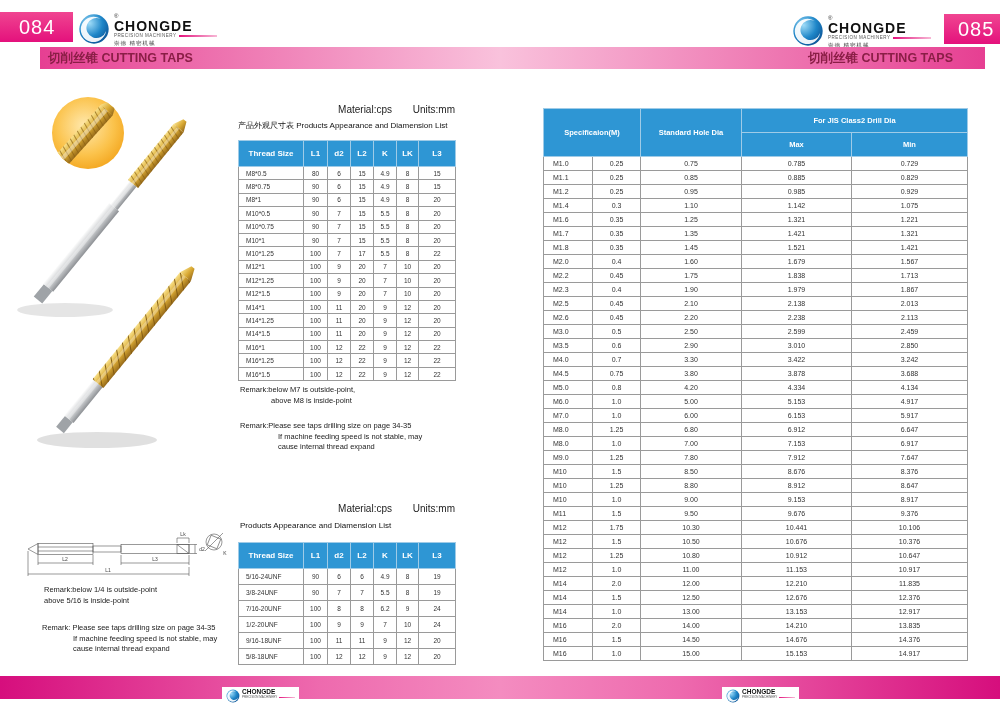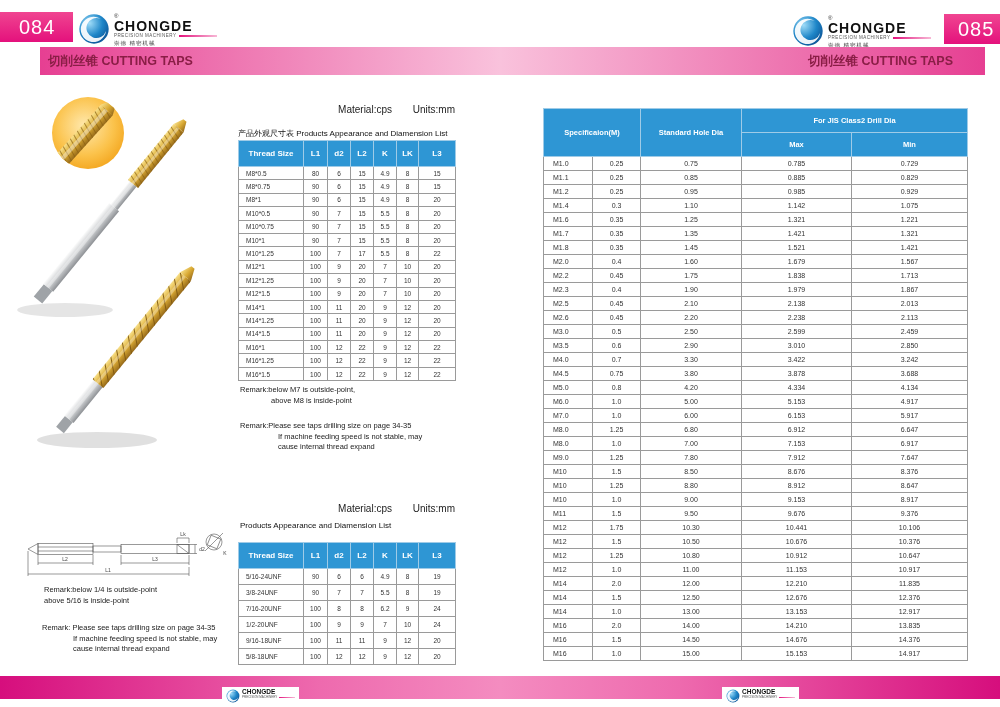--- a/index.html
+++ b/index.html
@@ -17,21 +17,21 @@
   .logo{position:absolute;display:flex;align-items:flex-start;}
   .logo .ball{width:32px;height:32px;flex:0 0 auto;}
   .logo .ltxt{margin-left:4px;line-height:1;}
   .logo .reg{font-size:6px;color:#333;display:block;height:6px;}
   .logo .lname{font-size:14px;font-weight:bold;color:#111;letter-spacing:1px;}
   .logo .ltag{display:flex;align-items:center;font-size:4.5px;color:#555;letter-spacing:.5px;margin-top:1px;}
   .logo .ltag .pline{height:2px;width:38px;margin-left:3px;background:linear-gradient(90deg,#e4117c,#f7b9d6);}
   .logo .lcn{font-size:5.5px;color:#444;margin-top:2px;letter-spacing:1px;}
 
   
-  .bar{position:absolute;top:47px;height:28px;display:flex;align-items:center;
+  .bar{position:absolute;top:47px;height:22px;display:flex;align-items:center;
        font-size:12.5px;font-weight:bold;color:#8a1e46;}
   .bar-left{left:40px;width:460px;background:linear-gradient(90deg,#e63f92,#f9c2dc);padding-left:8px;box-sizing:border-box;}
   .bar-right{left:500px;width:485px;background:linear-gradient(90deg,#f9c2dc,#e63f92);justify-content:flex-end;padding-right:32px;box-sizing:border-box;}
 
   
   .title{position:absolute;top:69px;display:flex;align-items:center;font-size:10.5px;color:#111;}
   .title .chev{margin-right:5px;flex:0 0 auto;}
 
   .matline{position:absolute;font-size:10px;color:#222;text-align:right;width:160px;}
   .matline span{margin-left:18px;}
@@ -166,21 +166,21 @@
         </g>
       </g>
     </g>
   </svg>
 
   <div class="matline" style="left:295px;top:104px;">
     <span>Material:cps</span>
     <span>Units:mm</span>
   </div>
 
-  <div class="caption" style="left:238px;top:128px;">产品外观尺寸表 Products Appearance and Diamension List</div>
+  <div class="caption" style="left:238px;top:120px;">产品外观尺寸表 Products Appearance and Diamension List</div>
 
   <table class="dtable t1">
     <colgroup>
         <col style="width:65px">
         <col style="width:24px">
         <col style="width:23px">
         <col style="width:23px">
               <col style="width:23px">
         <col style="width:22px">
         <col style="width:37px">

